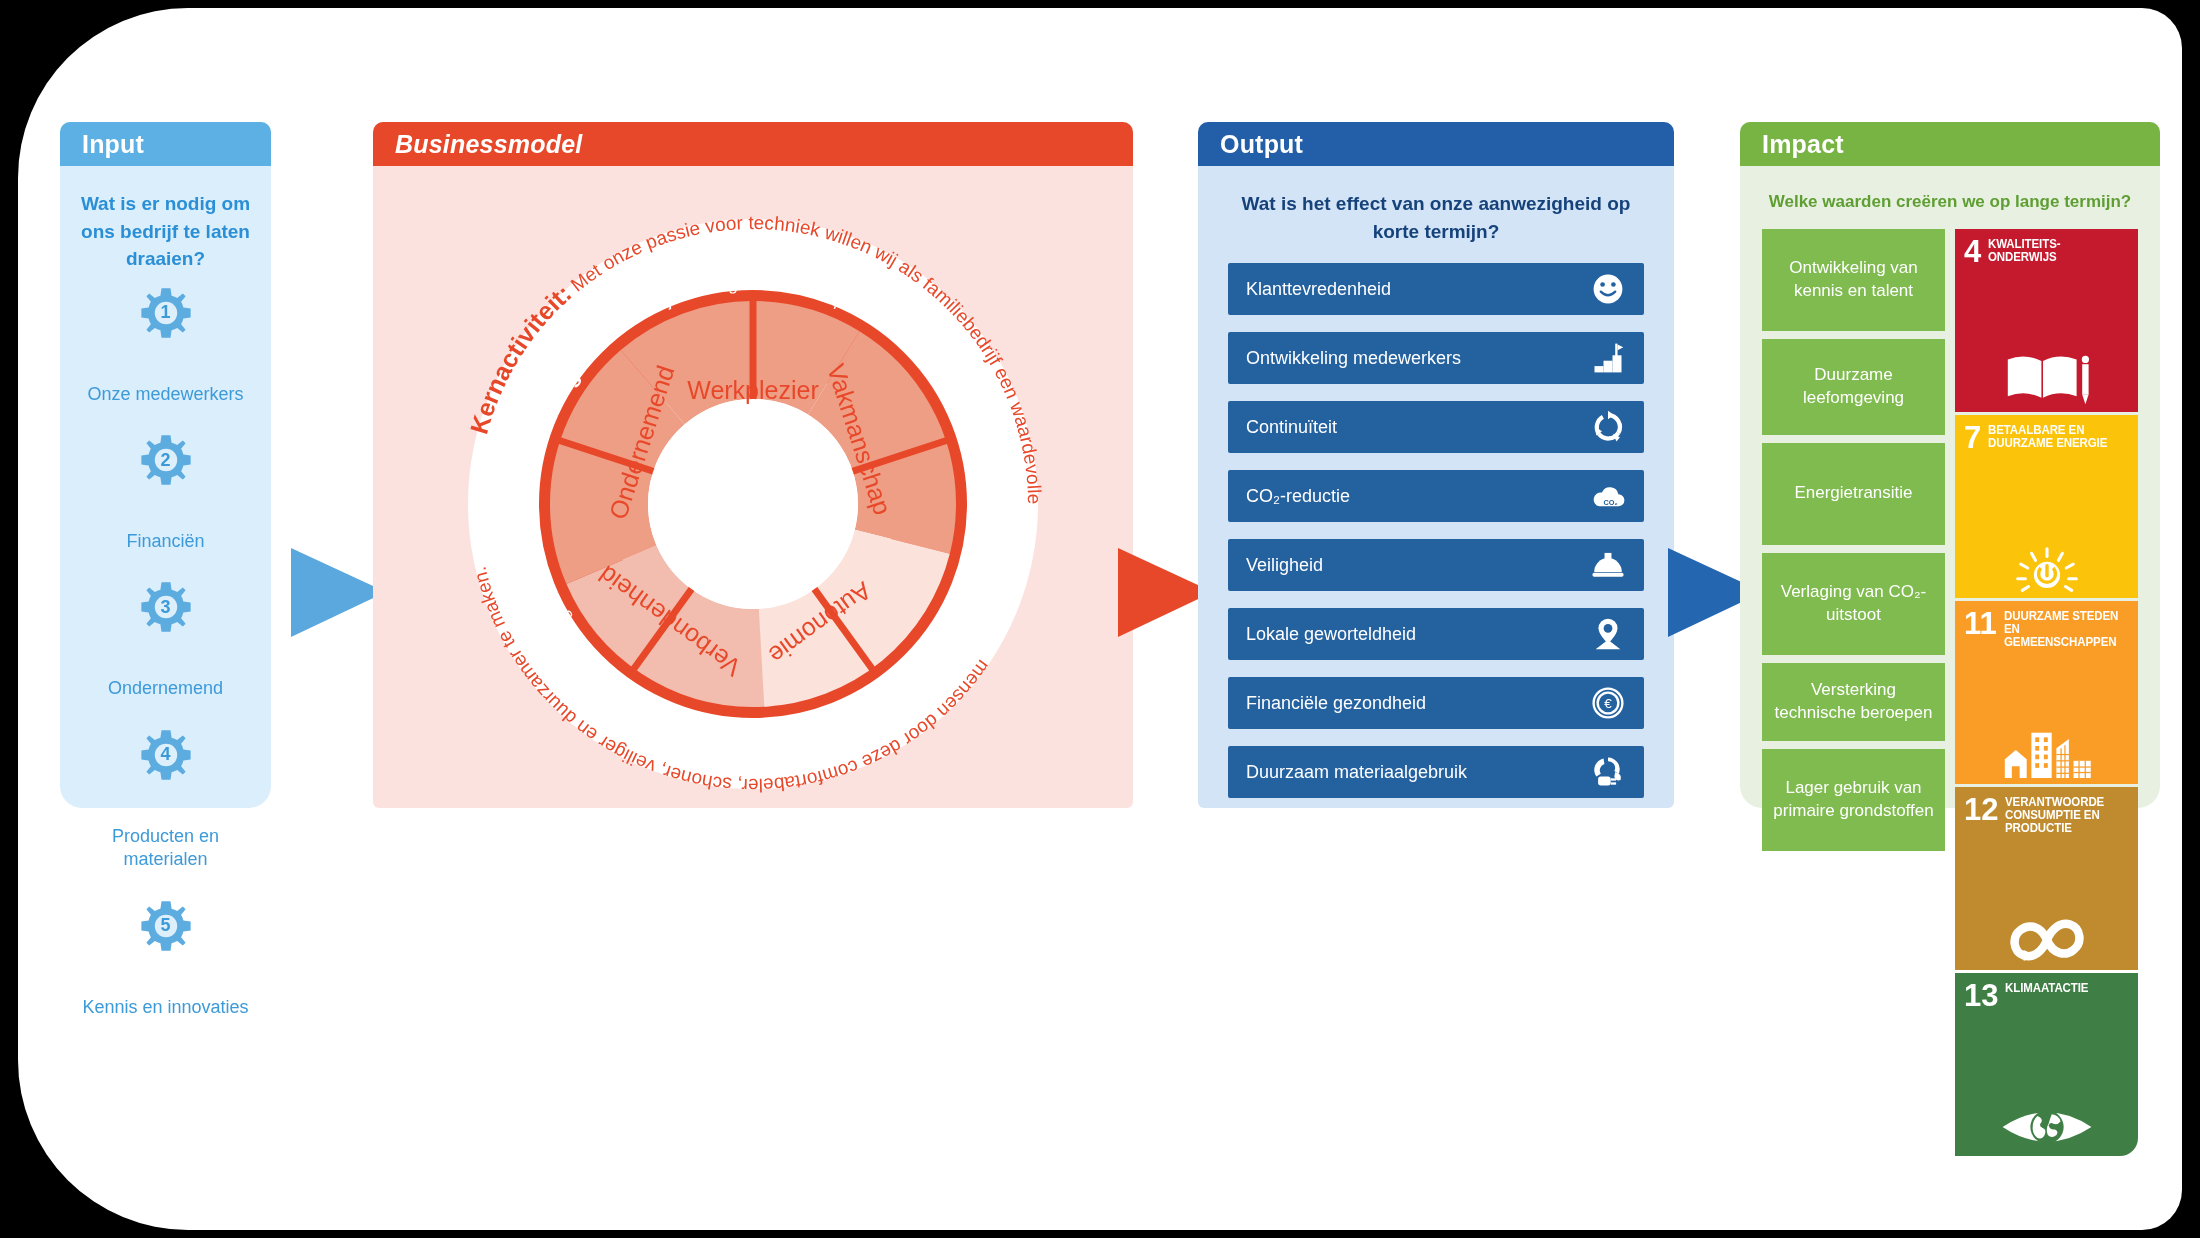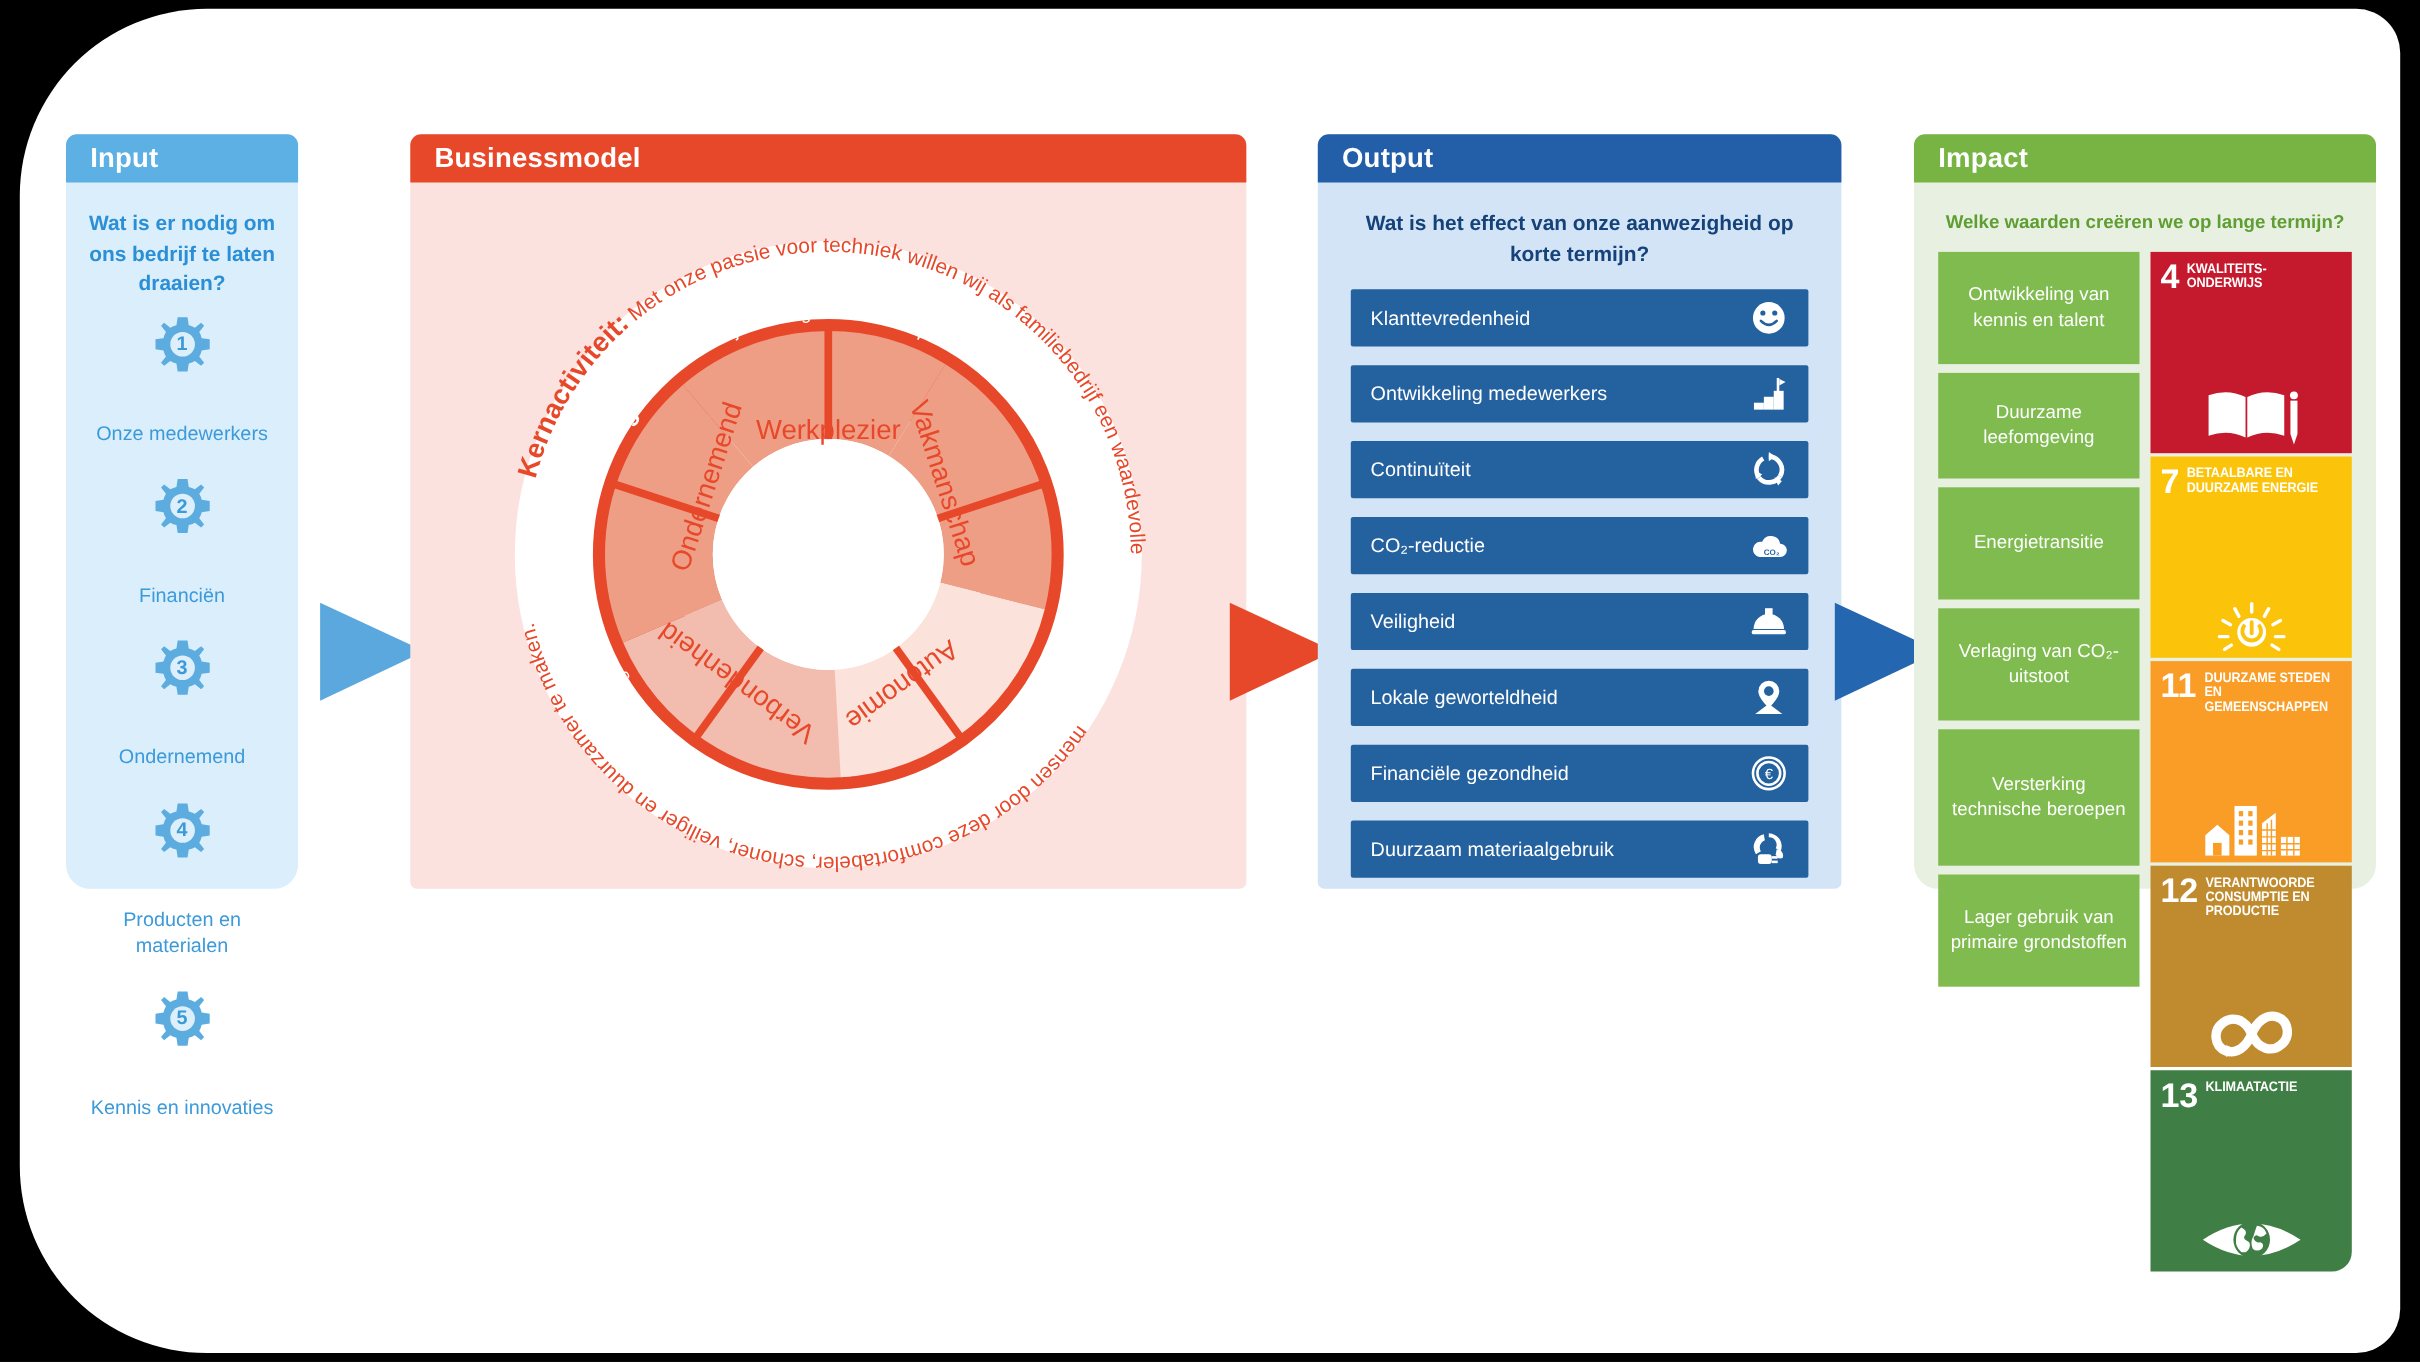--- a/index.html
+++ b/index.html
@@ -61,21 +61,21 @@
     font-size: 18px; color: #3d9ad9; text-align: center;
     line-height: 1.3; max-width: 180px; margin-top: 32px;
   }
 
   
   #col-bm {
     left: 355px; top: 114px; width: 760px; height: 686px;
     background: #fbe2de;
     border-radius: 10px 10px 6px 6px;
   }
-  #col-bm .col-head { background: #e8482a; }
+  #col-bm .col-head { background: #e8482a; font-style: italic; }
   #col-bm .col-q { color: #e8482a; font-size: 20px; padding-top: 22px; }
   #wheel { position: absolute; left: 30px; top: 92px; width: 700px; height: 580px; }
 
   
   #col-output {
     left: 1180px; top: 114px; width: 476px; height: 686px;
     background: #d3e4f7;
     border-radius: 10px 10px 6px 6px;
   }
   #col-output .col-head { background: #235fa8; }
@@ -398,21 +398,21 @@
   <div class="col" id="col-impact">
     <div class="col-head">Impact</div>
     <div class="col-q">Welke waarden creëren we op lange termijn?</div>
 
     <div class="impact-grid">
       <div class="impact-values">
         <div class="value-box" style="height:102px">Ontwikkeling van kennis en talent</div>
         <div class="value-box" style="height:96px">Duurzame leefomgeving</div>
         <div class="value-box" style="height:102px">Energietransitie</div>
         <div class="value-box" style="height:102px">Verlaging van CO₂-uitstoot</div>
-        <div class="value-box" style="height:124px">Versterking technische beroepen</div>
+        <div class="value-box" style="height:78px">Versterking technische beroepen</div>
         <div class="value-box" style="height:102px">Lager gebruik van primaire grondstoffen</div>
       </div>
 
       <div class="sdg-col">
 
         <div class="sdg" style="background:#c5192d">
           <div class="sdg-top">
             <div class="sdg-num">4</div>
             <div class="sdg-title">Kwaliteits-onderwijs</div>
           </div>

